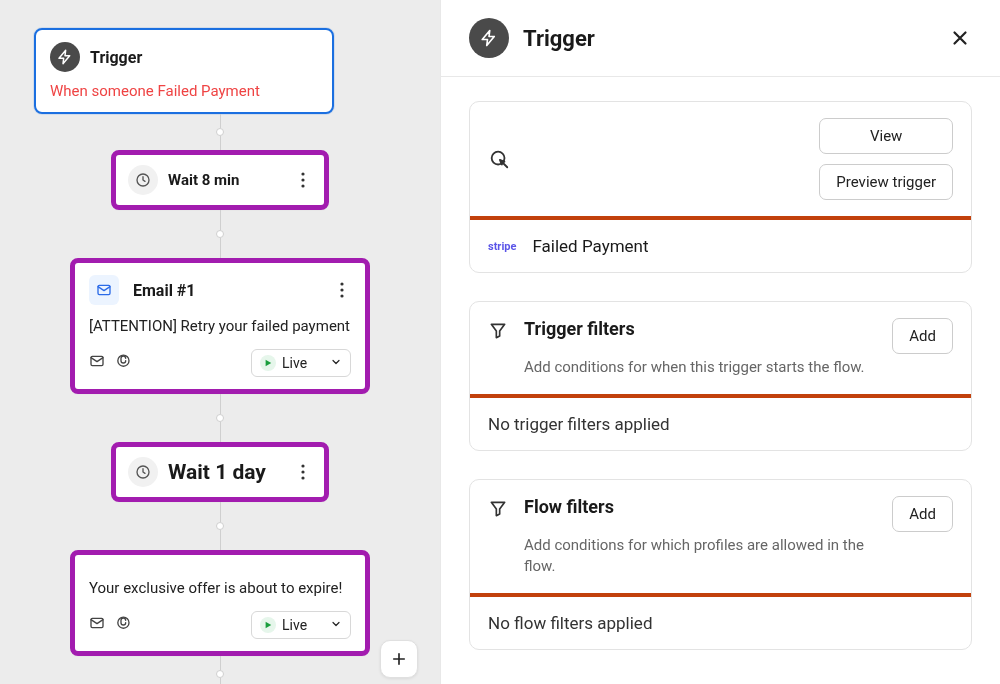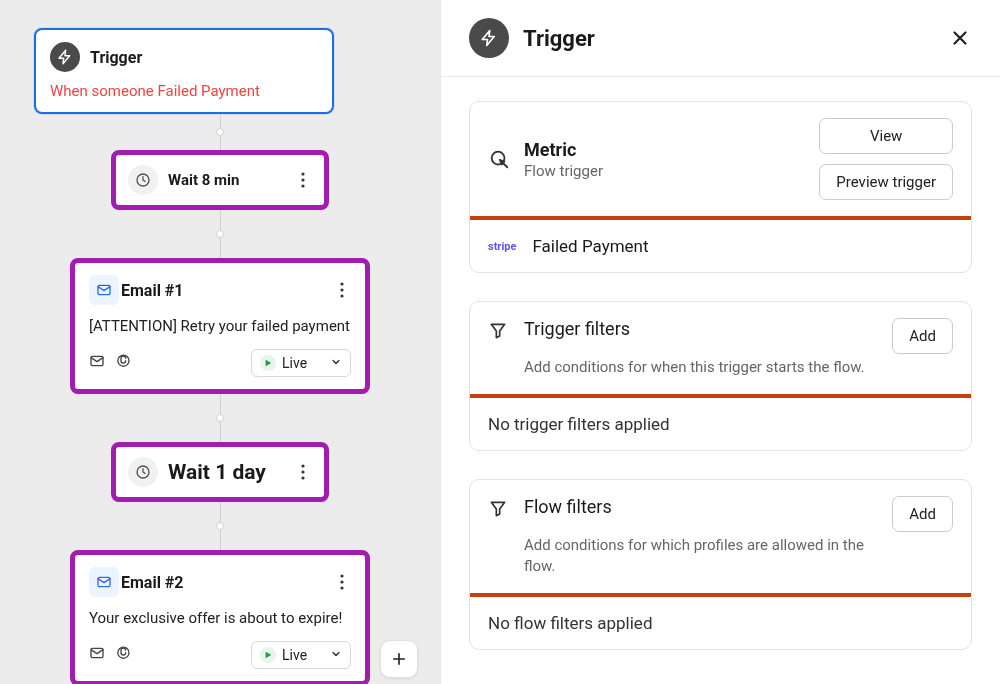--- a/index.html
+++ b/index.html
@@ -68,21 +68,21 @@
     
     .trigger-card { width: 300px; align-self: flex-start; }
     
     .wait-card {
       width: 218px; display: flex; align-items: center; justify-content: space-between; padding: 10px 12px;
     }
     .wait-card .left { display: flex; align-items: center; gap: 10px; }
     
     .email-card { width: 300px; }
     .email-card .top { display: flex; align-items: center; justify-content: space-between; }
-    .email-card .left-group { display: flex; align-items: center; gap: 2px; }
+    .email-card .left-group { display: flex; align-items: center; gap: 14px; }
     .email-subject { font-size: 15px; color: #222; margin-top: 12px; }
     .email-footer { margin-top: 14px; display: flex; align-items: center; justify-content: space-between; }
     .mini-icons { display: flex; gap: 10px; color: #444; }
     
     .live-pill {
       display: flex; align-items: center; gap: 6px;
       border: 1px solid #d8d8d8; border-radius: 6px; padding: 5px 8px;
       font-size: 14px; color: #222; background: #fff; min-width: 100px; justify-content: space-between;
     }
     .live-left { display: flex; align-items: center; gap: 6px; }
@@ -141,21 +141,21 @@
       border: 1px solid #ccc; background: #fff; border-radius: 7px;
       padding: 8px 16px; font-size: 15px; cursor: pointer; color:#222; font-family:inherit;
     }
     
     .stripe-logo { font-size: 11px; font-weight: 700; color: #5b55e8; letter-spacing: 0px; }
     .fp-row { display: flex; align-items: center; gap: 16px; font-size: 17px; }
     
     .filter-head { display: flex; align-items: flex-start; justify-content: space-between; gap: 12px; }
     .filter-left { display: flex; align-items: flex-start; gap: 14px; }
     .filter-icon { width: 22px; height: 22px; color: #333; margin-top: 3px; flex-shrink: 0; }
-    .filter-title { font-weight: 400; font-size: 18px; }
+    .filter-title { font-weight: 700; font-size: 18px; }
     .filter-desc { font-size: 15px; color: #666; margin-top: 18px; line-height: 1.4; max-width: 350px; }
     .empty-text { font-size: 17px; color: #333; }
   </style>
 </head>
 <body>
 
 <div class="canvas">
   <div class="flow-col">
 
     <div class="card trigger-card selected">
@@ -273,38 +273,20 @@
       </div>
     </div>
 
     <div class="connector">
       <div class="line-seg" style="height:20px"></div>
       <div class="dot"></div>
       <div class="line-seg" style="height:20px"></div>
     </div>
 
     <div class="card email-card">
-      <div class="top">
-        <div class="left-group">
-          <div class="icon-sq">
-            <svg width="16" height="16" viewBox="0 0 24 24" fill="none" stroke="currentColor" stroke-width="2" stroke-linecap="round" stroke-linejoin="round">
-                <rect x="3" y="5" width="18" height="14" rx="2"></rect>
-                <path d="m3 7 9 6 9-6"></path>
-              </svg>
-          </div>
-          <div class="card-title" style="font-size:16px">Email #2</div>
-        </div>
-        <div class="kebab">
-          <svg width="4" height="16" viewBox="0 0 4 16">
-              <circle cx="2" cy="2" r="1.6" fill="currentColor"></circle>
-              <circle cx="2" cy="8" r="1.6" fill="currentColor"></circle>
-              <circle cx="2" cy="14" r="1.6" fill="currentColor"></circle>
-            </svg>
-        </div>
-      </div>
       <div class="email-subject">Your exclusive offer is about to expire!</div>
       <div class="email-footer">
         <div class="mini-icons">
           <span><svg width="16" height="16" viewBox="0 0 24 24" fill="none" stroke="currentColor" stroke-width="2" stroke-linecap="round" stroke-linejoin="round">
                 <rect x="3" y="5" width="18" height="14" rx="2"></rect>
                 <path d="m3 7 9 6 9-6"></path>
               </svg></span>
           <span><svg width="16" height="16" viewBox="0 0 24 24" fill="none" stroke="currentColor" stroke-width="2" stroke-linecap="round" stroke-linejoin="round">
                 <path d="M21 11.5a8.38 8.38 0 0 1-16.76 0 8.38 8.38 0 0 1 16.76 0z"></path>
                 <path d="M16 11.5a3.5 3.5 0 0 1-7 0V8a3.5 3.5 0 0 1 7 0"></path>
@@ -362,24 +344,20 @@
 
     <div class="section">
       <div class="row metric-row">
         <div class="metric-left">
           <div class="metric-icon">
             <svg width="22" height="22" viewBox="0 0 24 24" fill="none" stroke="currentColor" stroke-width="2" stroke-linecap="round" stroke-linejoin="round">
                 <circle cx="11" cy="11" r="7"></circle>
                 <path d="m15 15 6 6M13 13l5 2-2 1-1 2-2-5z" fill="currentColor"></path>
               </svg>
           </div>
-          <div>
-            <div class="metric-title">Metric</div>
-            <div class="metric-sub">Flow trigger</div>
-          </div>
         </div>
         <div class="btn-group">
           <button class="btn">View</button>
           <button class="btn">Preview trigger</button>
         </div>
       </div>
       <div class="row fp-row">
         <span class="stripe-logo">stripe</span>
         <span>Failed Payment</span>
       </div>

